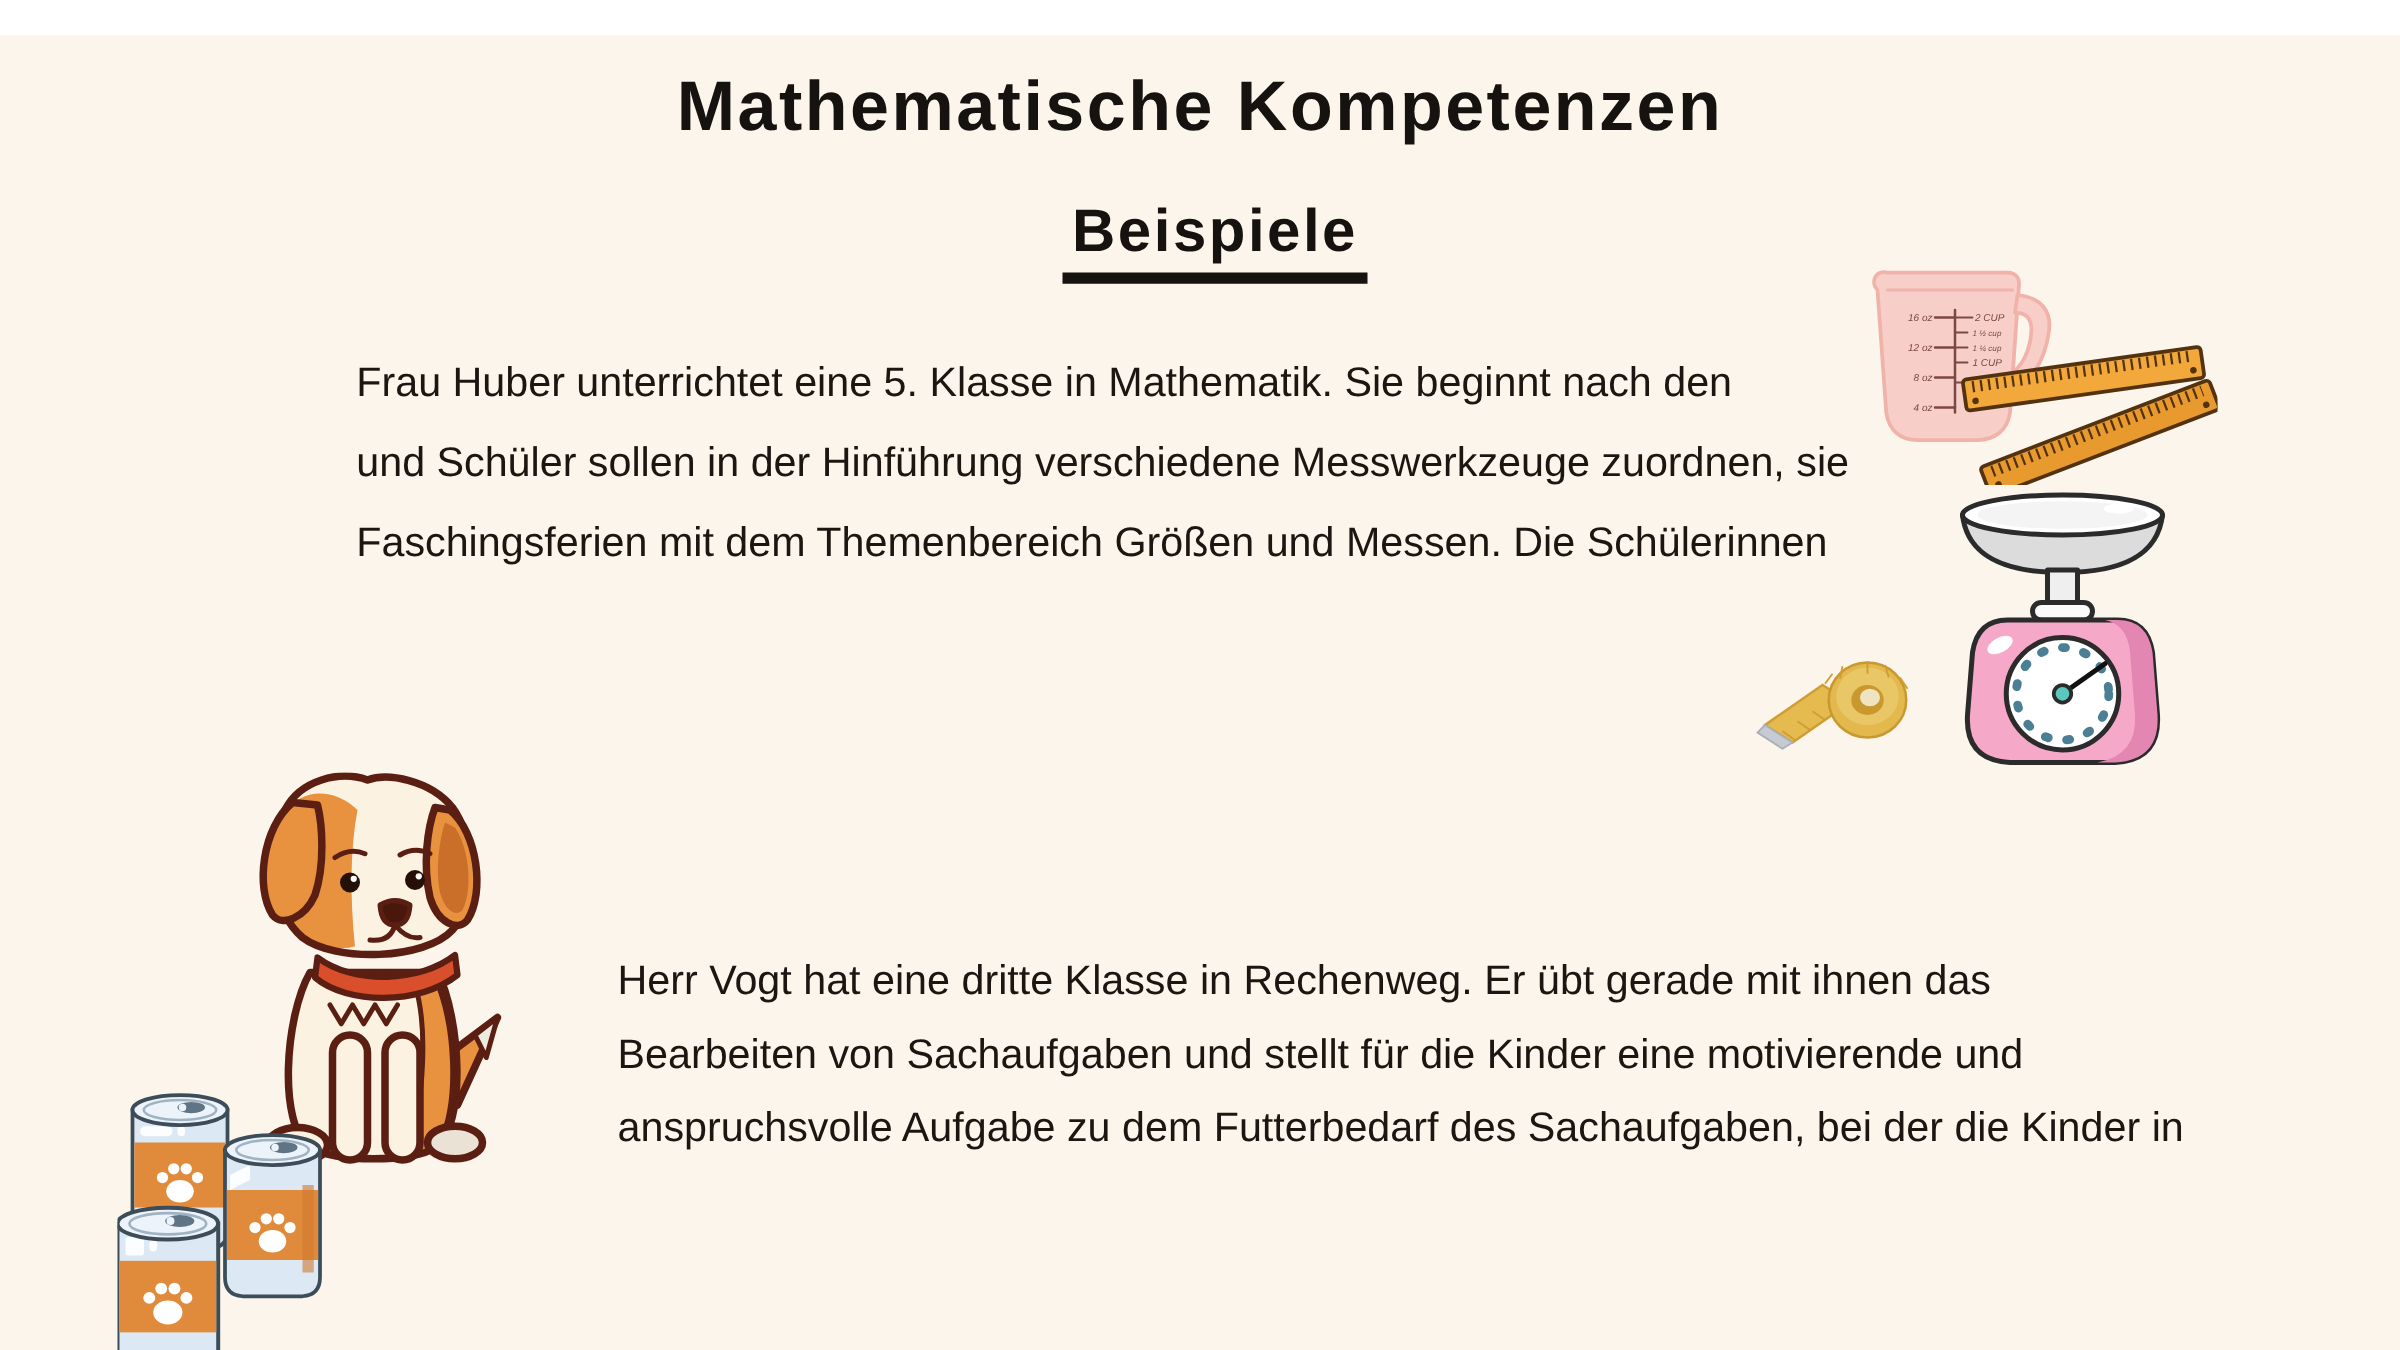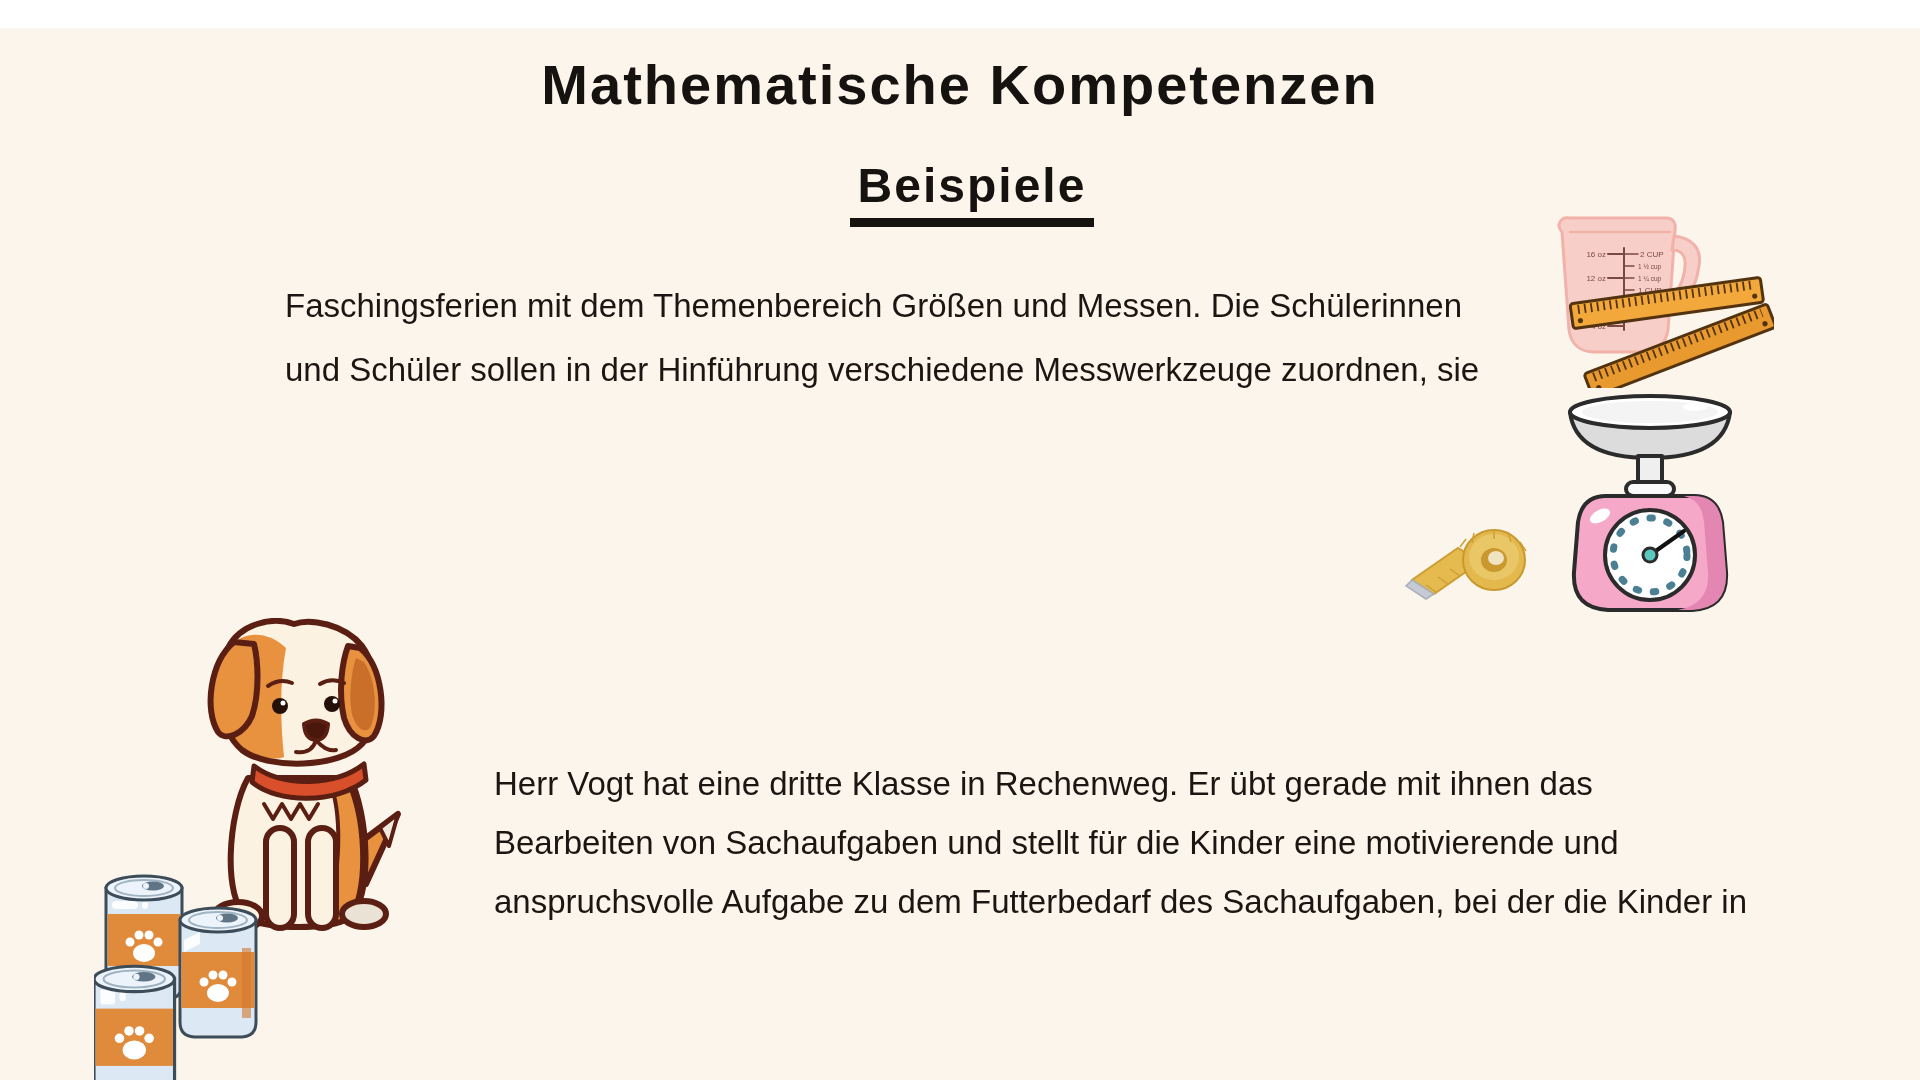--- a/index.html
+++ b/index.html
@@ -47,31 +47,32 @@
 
 <div class="slide">
 
   <div class="title">Mathematische Kompetenzen</div>
 
   <div class="subtitle-wrap">
     <span class="subtitle">Beispiele</span>
   </div>
 
   <div class="para para-1">
+    <div class="line">Frau Huber unterrichtet eine 5. Klasse in Mathematik. Sie beginnt nach den</div>
+    <div class="line">und Schüler sollen in der Hinführung verschiedene Messwerkzeuge zuordnen, sie</div>
     <div class="line">Faschingsferien mit dem Themenbereich Größen und Messen. Die Schülerinnen</div>
-    <div class="line">und Schüler sollen in der Hinführung verschiedene Messwerkzeuge zuordnen, sie</div>
   </div>
 
   <div class="para para-2">
     <div class="line">Herr Vogt hat eine dritte Klasse in Rechenweg. Er übt gerade mit ihnen das</div>
     <div class="line">Bearbeiten von Sachaufgaben und stellt für die Kinder eine motivierende und</div>
     <div class="line">anspruchsvolle Aufgabe zu dem Futterbedarf des Sachaufgaben, bei der die Kinder in</div>
   </div>
 
-  <div class="illus" style="left:1548px;top:174px;width:160px;height:172px;">
+  <div class="illus" style="left:1488px;top:174px;width:160px;height:172px;font-style:italic;">
     <svg viewBox="0 0 160 172" xmlns="http://www.w3.org/2000/svg">
       <g stroke-linejoin="round" stroke-linecap="round">
         <path d="M14,30 C8,24 12,14 22,16 L118,16 C126,16 128,22 127,28 L120,128 C118,142 108,150 94,150 L46,150 C32,150 23,142 21,128 Z" fill="#F8CFC8" stroke="#F1B2A9" stroke-width="3"></path>
         <path d="M126,34 C144,36 154,46 151,64 C148,86 136,106 121,112 L119,98 C130,92 136,78 137,64 C138,52 132,48 124,48 Z" fill="#F8CFC8" stroke="#F1B2A9" stroke-width="3"></path>
         <path d="M22,30 L122,30" stroke="#F1B2A9" stroke-width="2.5" fill="none"></path>
         <path d="M76,46 V128" stroke="#7A4A42" stroke-width="2" fill="none"></path>
         <path d="M60,52 H76 M60,76 H76 M60,100 H76 M60,124 H76" stroke="#7A4A42" stroke-width="2" fill="none"></path>
         <path d="M76,52 H90 M76,64 H86 M76,76 H86 M76,88 H86 M76,104 H88" stroke="#7A4A42" stroke-width="1.5" fill="none"></path>
         <text class="cup-label" x="58" y="55" font-size="8" text-anchor="end">16 oz</text>
         <text class="cup-label" x="58" y="79" font-size="8" text-anchor="end">12 oz</text>

